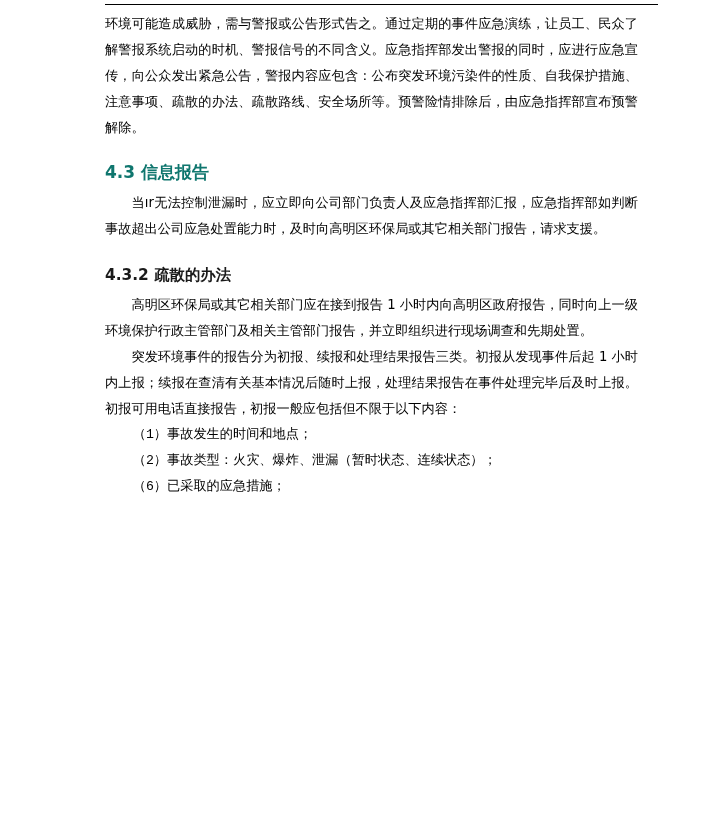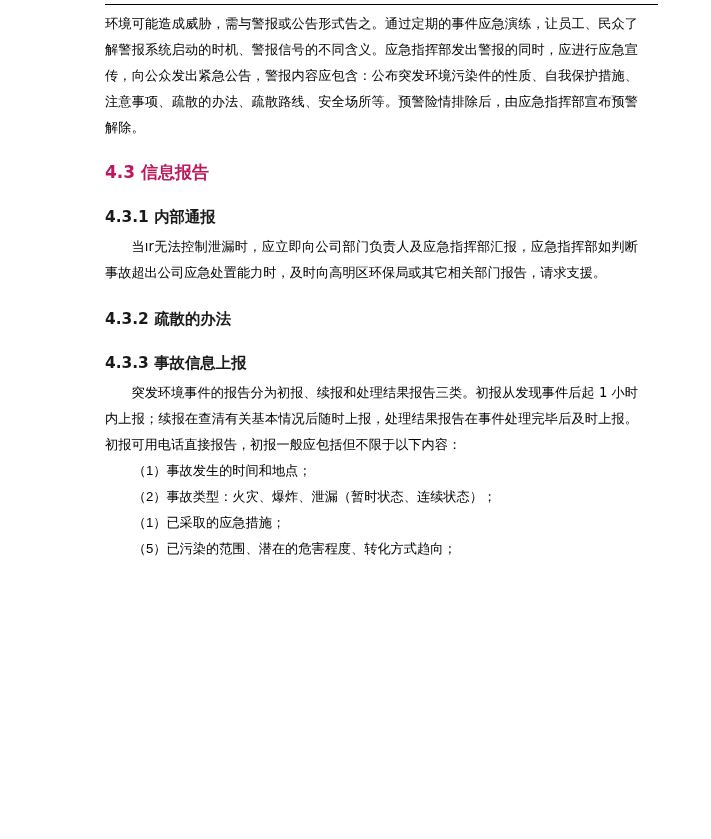--- a/index.html
+++ b/index.html
@@ -42,70 +42,68 @@
   .first-block {
     padding-top: 11px;
   }
   .indent {
     text-indent: 2em;
   }
   .heading2 {
     font-family: "DejaVu Sans", "Liberation Sans", sans-serif;
     font-size: 17px;
     font-weight: bold;
-    color: #be185d;
+    color: #0f766e;
     margin: 19px 0 6px 0;
     line-height: 24px;
   }
   .heading3 {
     font-family: "DejaVu Sans", "Liberation Sans", sans-serif;
     font-size: 15.4px;
     font-weight: bold;
     color: #1a1a1a;
     margin: 22px 0 6px 0;
     line-height: 22px;
   }
   .para {
     margin: 0;
   }
   .list {
     margin: 0;
     padding: 0;
     list-style: none;
   }
   .list li {
-    font-family: Liberation Sans, sans-serif;
+    font-family: Liberation Mono, monospace;
     font-size: 13.2px;
     line-height: 26px;
     padding-left: 2.1em;
     color: #000000;
   }
 </style>
 </head>
 <body>
 
 <div class="page">
 
   <div class="top-rule"></div>
 
   <p class="body-text first-block para">环境可能造成威胁，需与警报或公告形式告之。通过定期的事件应急演练，让员工、民众了解警报系统启动的时机、警报信号的不同含义。应急指挥部发出警报的同时，应进行应急宣传，向公众发出紧急公告，警报内容应包含：公布突发环境污染件的性质、自我保护措施、注意事项、疏散的办法、疏散路线、安全场所等。预警险情排除后，由应急指挥部宣布预警解除。</p>
 
   <h2 class="heading2">4.3 信息报告</h2>
 
-  <h3 class="heading3">4.3.1 内部通报</h3>
 
   <p class="body-text indent para">当ır无法控制泄漏时，应立即向公司部门负责人及应急指挥部汇报，应急指挥部如判断事故超出公司应急处置能力时，及时向高明区环保局或其它相关部门报告，请求支援。</p>
 
   <h3 class="heading3">4.3.2 疏散的办法</h3>
 
+  <p class="body-text indent para">高明区环保局或其它相关部门应在接到报告 1 小时内向高明区政府报告，同时向上一级环境保护行政主管部门及相关主管部门报告，并立即组织进行现场调查和先期处置。</p>
 
-  <h3 class="heading3">4.3.3 事故信息上报</h3>
 
   <p class="body-text indent para">突发环境事件的报告分为初报、续报和处理结果报告三类。初报从发现事件后起 1 小时内上报；续报在查清有关基本情况后随时上报，处理结果报告在事件处理完毕后及时上报。初报可用电话直接报告，初报一般应包括但不限于以下内容：</p>
 
   <ul class="list">
     <li>（1）事故发生的时间和地点；</li>
     <li>（2）事故类型：火灾、爆炸、泄漏（暂时状态、连续状态）；</li>
-    <li>（1）已采取的应急措施；</li>
-    <li>（5）已污染的范围、潜在的危害程度、转化方式趋向；</li>
+    <li>（6）已采取的应急措施；</li>
   </ul>
 
 </div>
 
 </body></html>

